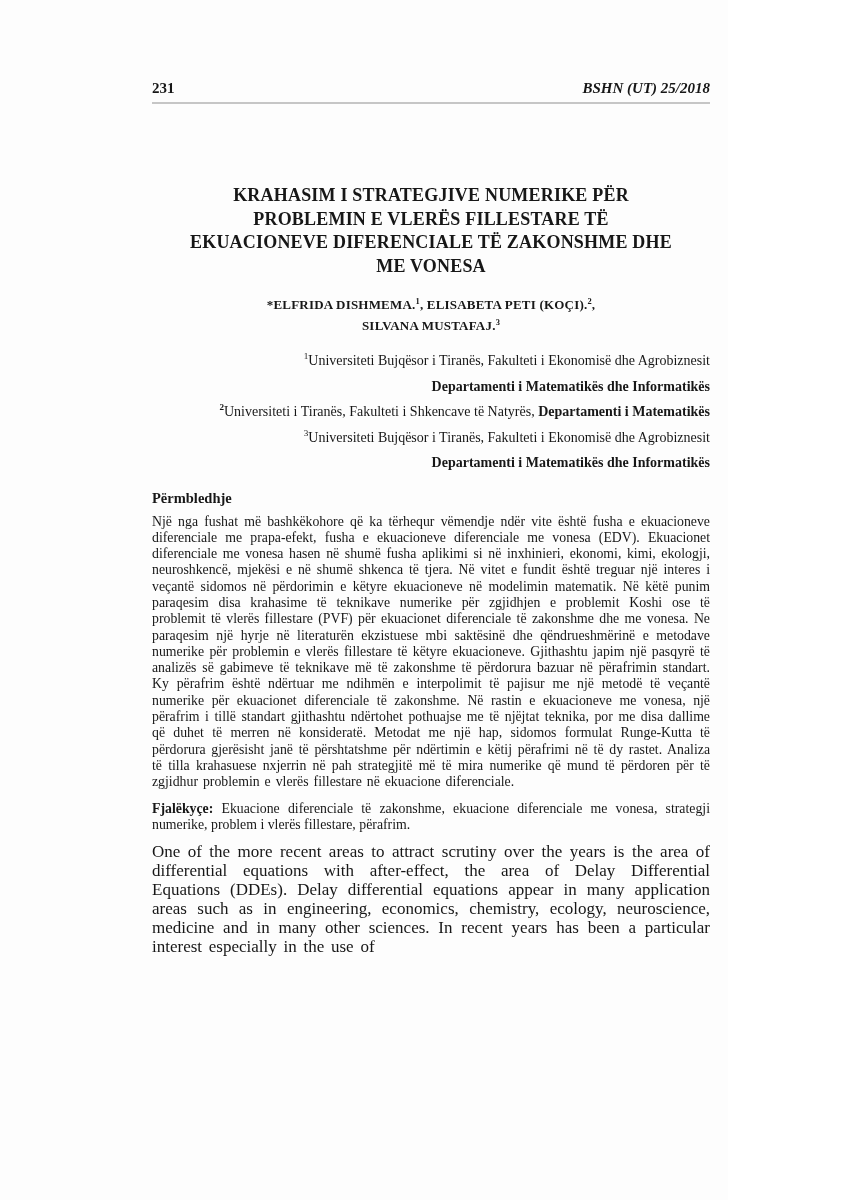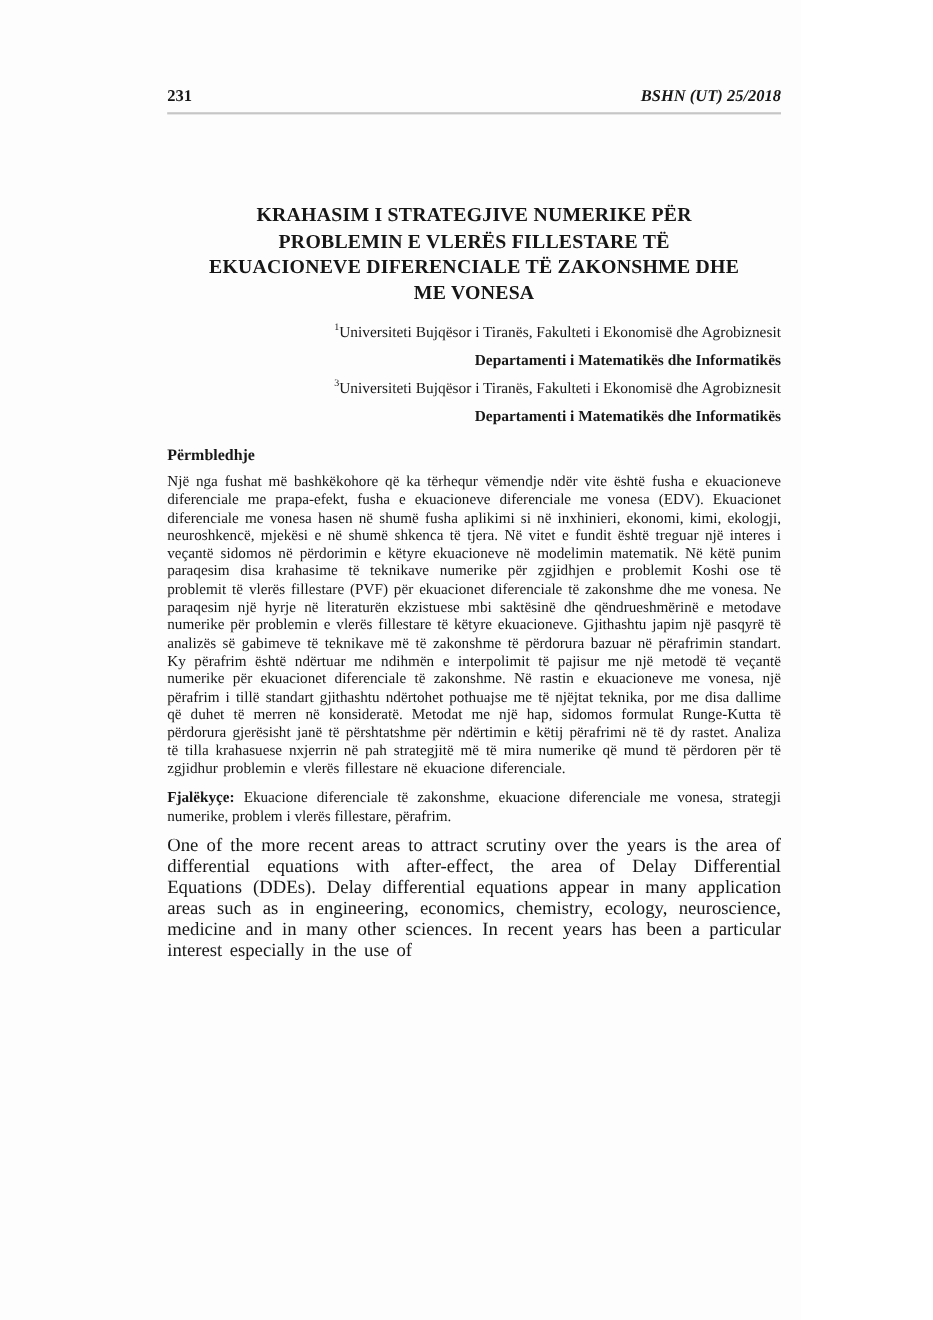--- a/index.html
+++ b/index.html
@@ -100,25 +100,30 @@
 <div class="page">
   <div class="content">
 
     <div class="header">
       <span>231</span>
       <span class="journal-ref">BSHN (UT) 25/2018</span>
     </div>
 
     <div class="title">KRAHASIM I STRATEGJIVE NUMERIKE PËR PROBLEMIN E VLERËS FILLESTARE TË EKUACIONEVE DIFERENCIALE TË ZAKONSHME DHE ME VONESA</div>
 
+    <div class="authors">
+      <div><span>*ELFRIDA DISHMEMA.</span><sup>1</sup><span>, ELISABETA PETI (KOÇI).</span><sup>2</sup><span>,</span></div>
+      <div><span>SILVANA MUSTAFAJ.</span><sup>3</sup></div>
+    </div>
 
     <div class="affil" style="margin-top:16px;"><sup>1</sup><span>Universiteti Bujqësor i Tiranës, Fakulteti i Ekonomisë dhe Agrobiznesit</span></div>
 
     <div class="affil affil-bold">Departamenti i Matematikës dhe Informatikës</div>
 
+    <div class="affil"><sup class="affil-bold">2</sup><span>Universiteti i Tiranës, Fakulteti i Shkencave të Natyrës, </span><span class="affil-bold">Departamenti i Matematikës</span></div>
 
     <div class="affil"><sup>3</sup><span>Universiteti Bujqësor i Tiranës, Fakulteti i Ekonomisë dhe Agrobiznesit</span></div>
 
     <div class="affil affil-bold">Departamenti i Matematikës dhe Informatikës</div>
 
 
     <div class="section-heading">Përmbledhje</div>
 
     <div class="para-al">Një nga fushat më bashkëkohore që ka tërhequr vëmendje ndër vite është fusha e ekuacioneve diferenciale me prapa-efekt, fusha e ekuacioneve diferenciale me vonesa (EDV). Ekuacionet diferenciale me vonesa hasen në shumë fusha aplikimi si në inxhinieri, ekonomi, kimi, ekologji, neuroshkencë, mjekësi e në shumë shkenca të tjera. Në vitet e fundit është treguar një interes i veçantë sidomos në përdorimin e këtyre ekuacioneve në modelimin matematik. Në këtë punim paraqesim disa krahasime të teknikave numerike për zgjidhjen e problemit Koshi ose të problemit të vlerës fillestare (PVF) për ekuacionet diferenciale të zakonshme dhe me vonesa. Ne paraqesim një hyrje në literaturën ekzistuese mbi saktësinë dhe qëndrueshmërinë e metodave numerike për problemin e vlerës fillestare të këtyre ekuacioneve. Gjithashtu japim një pasqyrë të analizës së gabimeve të teknikave më të zakonshme të përdorura bazuar në përafrimin standart. Ky përafrim është ndërtuar me ndihmën e interpolimit të pajisur me një metodë të veçantë numerike për ekuacionet diferenciale të zakonshme. Në rastin e ekuacioneve me vonesa, një përafrim i tillë standart gjithashtu ndërtohet pothuajse me të njëjtat teknika, por me disa dallime që duhet të merren në konsideratë. Metodat me një hap, sidomos formulat Runge-Kutta të përdorura gjerësisht janë të përshtatshme për ndërtimin e këtij përafrimi në të dy rastet. Analiza të tilla krahasuese nxjerrin në pah strategjitë më të mira numerike që mund të përdoren për të zgjidhur problemin e vlerës fillestare në ekuacione diferenciale.</div>
 

